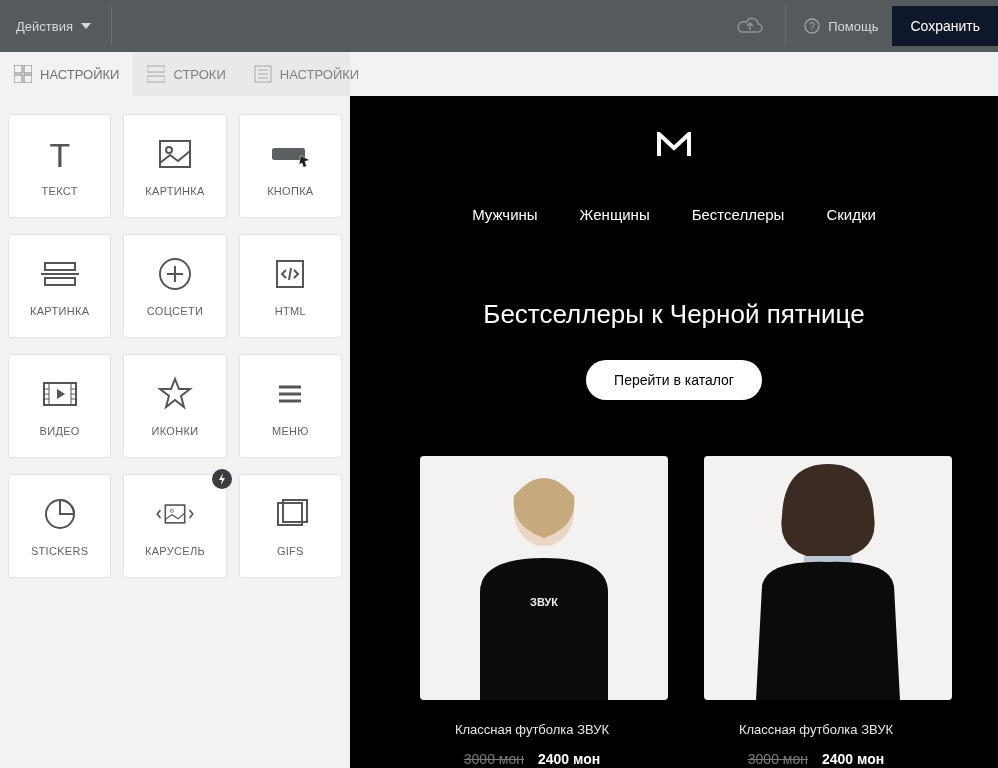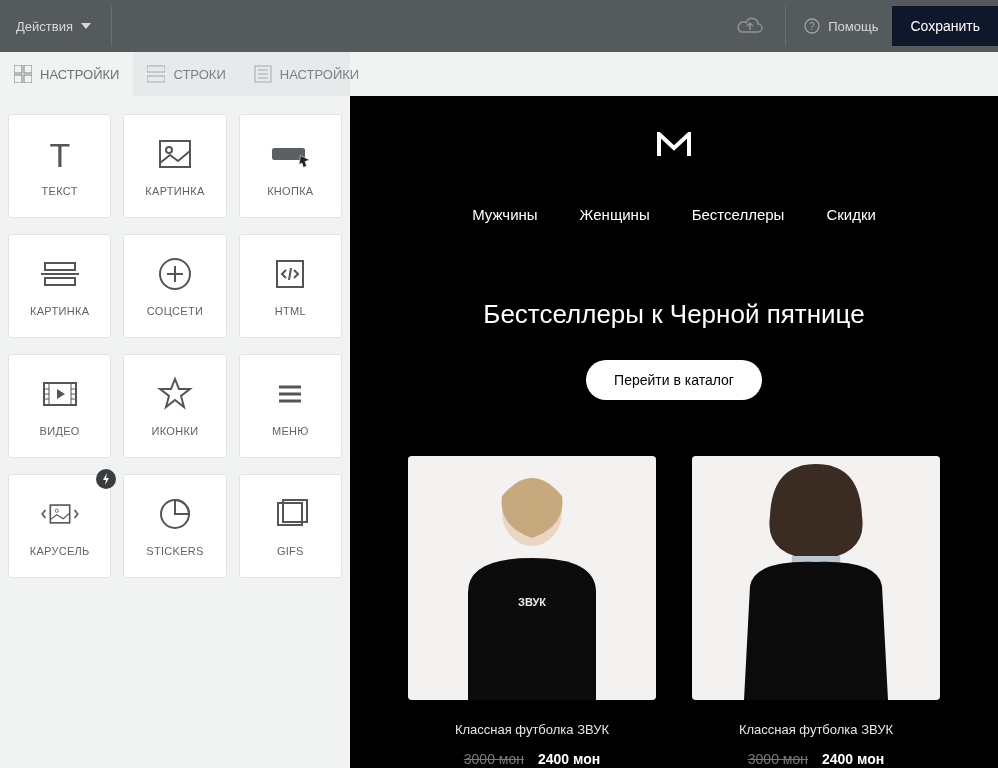--- a/index.html
+++ b/index.html
@@ -39,21 +39,21 @@
 .canvas-shift { position: absolute; top: -44px; left: 0; right: 0; }
 .email { background: #000; color: #fff; padding: 80px 20px 0 20px; min-height: 900px; }
 .logo-row { display: flex; justify-content: center; margin-bottom: 44px; }
 .logo-m svg { width: 34px; height: 26px; }
 .nav-row { display: flex; justify-content: center; gap: 42px; font-size: 15px; margin-bottom: 76px; }
 .nav-row span { cursor: pointer; }
 .hero-title { text-align: center; font-size: 26px; font-weight: 400; margin-bottom: 30px; }
 .catalog-btn { background: #fff; color: #000; border: none; border-radius: 22px; padding: 12px 28px; font-size: 14px; cursor: pointer; display: block; margin: 0 auto 56px auto; }
 .products { display: flex; gap: 36px; justify-content: center; padding: 0 16px; }
 .product { width: 248px; text-align: center; }
-.prod-img { width: 248px; height: 244px; background: #0f766e; border-radius: 4px; overflow: hidden; position: relative; }
+.prod-img { width: 248px; height: 244px; background: #0f766e; border-radius: 4px; overflow: hidden; position: relative; margin-left: 12px; }
 .prod-name { font-size: 13px; color: #e6e6e6; margin-top: 22px; }
 .price-row { margin-top: 14px; display: flex; justify-content: center; gap: 14px; font-size: 14px; }
 .price-old { color: #7a7a7a; text-decoration: line-through; }
 .price-new { color: #fff; font-weight: 600; }
 
 
 .prod-img svg { width: 100%; height: 100%; display: block; }
 </style>
 </head>
 <body>
@@ -212,45 +212,45 @@
           <svg viewBox="0 0 42 42">
             <line x1="10" y1="14" x2="32" y2="14" stroke="#555" stroke-width="3"></line>
             <line x1="10" y1="21" x2="32" y2="21" stroke="#555" stroke-width="3"></line>
             <line x1="10" y1="28" x2="32" y2="28" stroke="#555" stroke-width="3"></line>
           </svg>
         </div>
       <div class="lbl">МЕНЮ</div>
     </div>
 
     <div class="block-card">
+      <div class="ico">
+          <svg viewBox="0 0 42 42">
+            <circle cx="21" cy="21" r="14" fill="none" stroke="#555" stroke-width="2"></circle>
+            <path d="M21 7 A14 14 0 0 1 35 21 L21 21 Z" fill="none" stroke="#555" stroke-width="2"></path>
+          </svg>
+        </div>
+      <div class="lbl">STICKERS</div>
+    </div>
+
+    <div class="block-card">
       <div class="bolt-badge">
           <svg viewBox="0 0 10 12">
             <path d="M6 0 L2 7 L5 7 L4 12 L8 5 L5 5 Z" fill="#fff"></path>
           </svg>
         </div>
       <div class="ico">
           <svg viewBox="0 0 52 42">
             <rect x="14" y="10" width="24" height="22" fill="none" stroke="#555" stroke-width="2"></rect>
             <circle cx="22" cy="17" r="2" fill="none" stroke="#555"></circle>
             <path d="M14 28 L22 22 L30 27 L38 20" fill="none" stroke="#555" stroke-width="1.5"></path>
             <path d="M8 16 L4 21 L8 26" fill="none" stroke="#555" stroke-width="2"></path>
             <path d="M44 16 L48 21 L44 26" fill="none" stroke="#555" stroke-width="2"></path>
           </svg>
         </div>
       <div class="lbl">КАРУСЕЛЬ</div>
-    </div>
-
-    <div class="block-card">
-      <div class="ico">
-          <svg viewBox="0 0 42 42">
-            <circle cx="21" cy="21" r="14" fill="none" stroke="#555" stroke-width="2"></circle>
-            <path d="M21 7 A14 14 0 0 1 35 21 L21 21 Z" fill="none" stroke="#555" stroke-width="2"></path>
-          </svg>
-        </div>
-      <div class="lbl">STICKERS</div>
     </div>
 
     <div class="block-card">
       <div class="ico">
           <svg viewBox="0 0 42 42">
             <rect x="9" y="10" width="24" height="22" fill="none" stroke="#555" stroke-width="2"></rect>
             <rect x="14" y="7" width="24" height="22" fill="none" stroke="#555" stroke-width="2"></rect>
           </svg>
         </div>
       <div class="lbl">GIFS</div>

